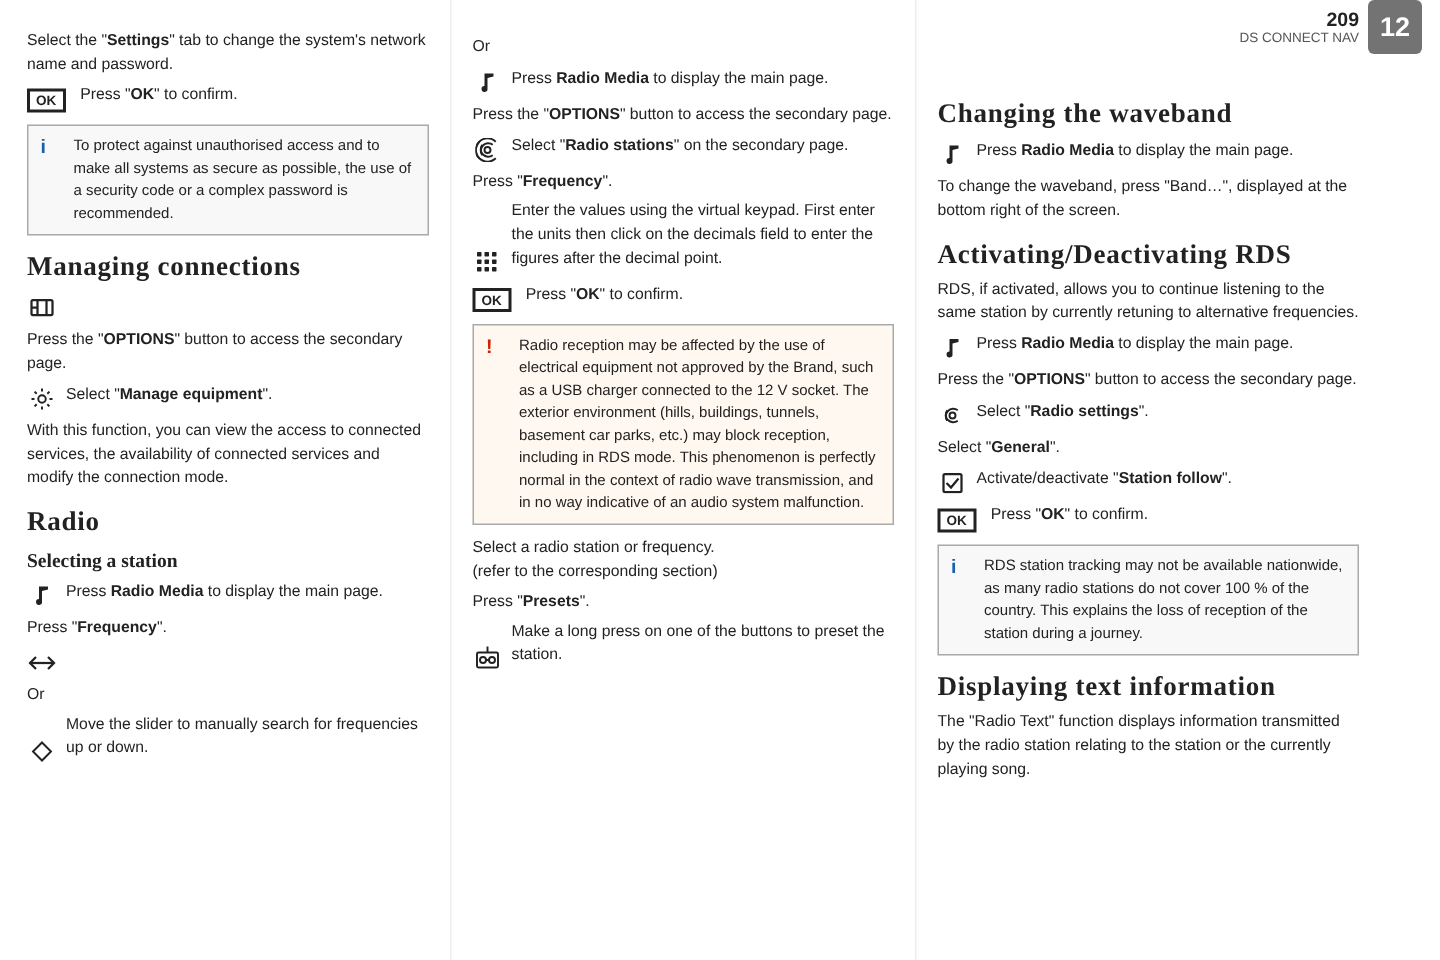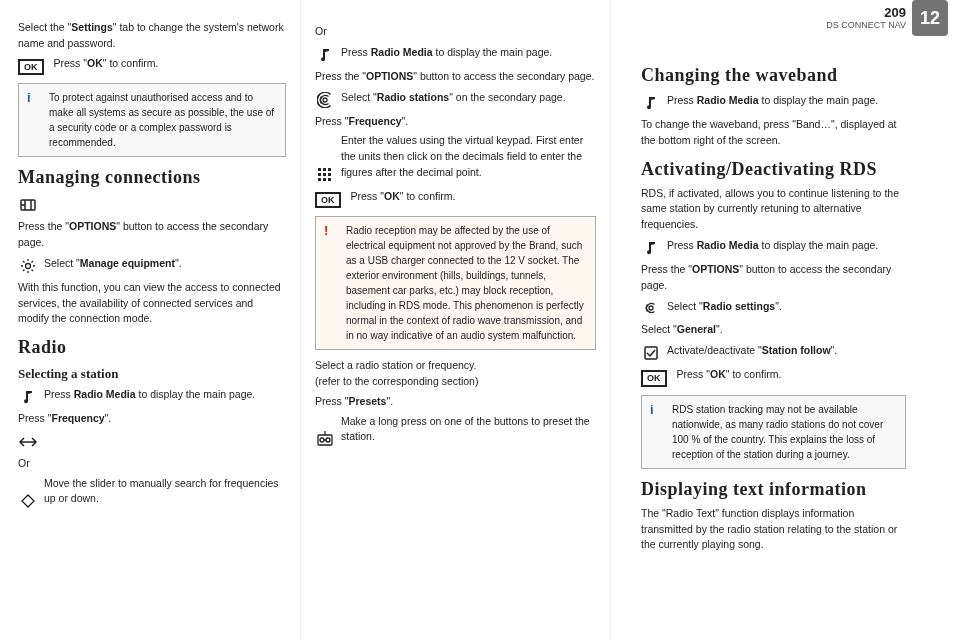--- a/index.html
+++ b/index.html
@@ -61,21 +61,21 @@
       flex-shrink: 0;
     }
     .col-mid {
       width: 310px;
       padding: 20px 14px 10px 14px;
       flex-shrink: 0;
       border-left: 1px solid #eee;
     }
     .col-right {
       width: 310px;
-      padding: 55px 14px 10px 30px;
+      padding: 55px 14px 10px 14px;
       flex-shrink: 0;
       border-left: 1px solid #eee;
     }
 
     .section-heading {
       font-size: 18px;
       font-weight: bold;
       color: #222;
       margin-bottom: 6px;
       margin-top: 10px;

